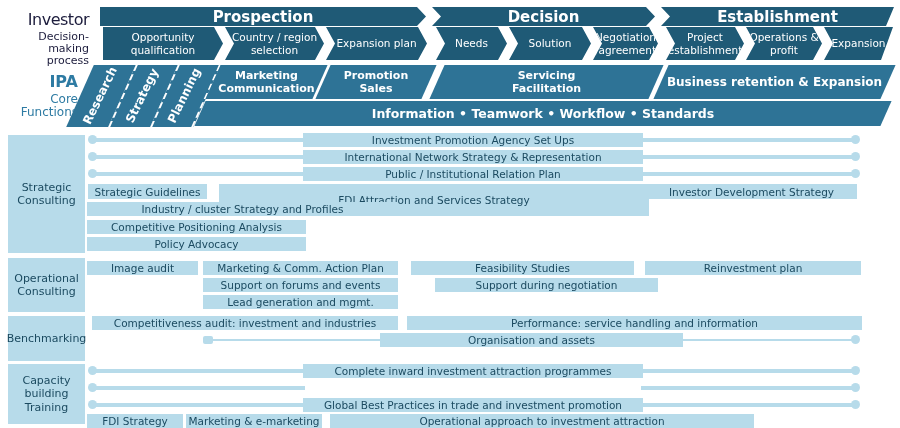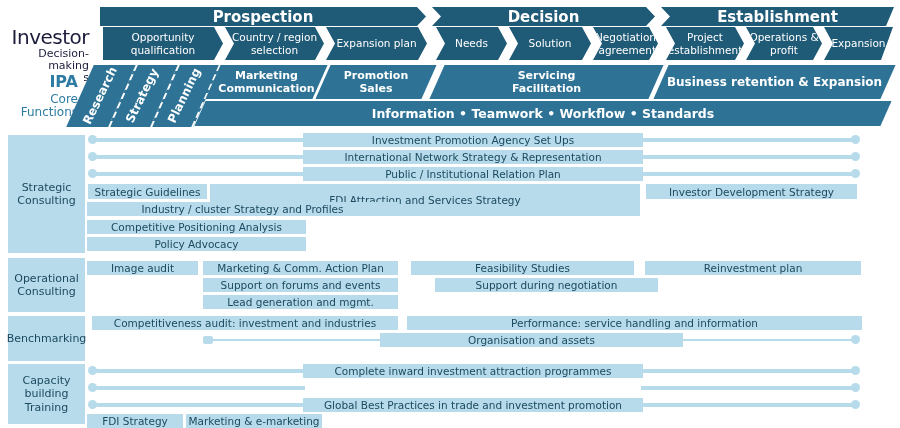--- a/index.html
+++ b/index.html
@@ -10,21 +10,21 @@
     --navy:#1C1C3C;
     --ipa-teal:#2E7BA3;
   }
   html,body{margin:0;padding:0;background:#fff;}
   #canvas{position:relative;width:900px;height:428px;background:#fff;overflow:hidden;
           font-family:"DejaVu Sans","Liberation Sans",sans-serif;}
 
   
   .investor-box{position:absolute;left:4px;top:9px;width:89px;height:56px;background:#fff;
     color:var(--navy);text-align:right;padding-right:4px;box-sizing:border-box;}
-  .inv-title{font-size:20px;line-height:22px;letter-spacing:-0.5px;margin-top:17px;}
+  .inv-title{font-size:16px;line-height:22px;letter-spacing:-0.5px;}
   .inv-sub{font-size:11px;line-height:12px;}
   .ipa-box{position:absolute;left:0;top:71px;width:84px;height:46px;background:#fff;
     color:var(--ipa-teal);text-align:right;padding-right:6px;box-sizing:border-box;}
   .ipa-title{font-size:16px;line-height:22px;font-weight:bold;}
   .ipa-sub{font-size:12px;line-height:13px;}
 
   
   .phase{position:absolute;top:7px;height:19px;background:var(--dark-teal);color:#fff;
     font-weight:bold;font-size:15px;display:flex;align-items:center;justify-content:center;}
   .phase-first{clip-path:polygon(0 0,calc(100% - 9px) 0,100% 50%,calc(100% - 9px) 100%,0 100%);}
@@ -180,21 +180,21 @@
   <span class="hl" style="left:641px;top:155px;width:214px;"></span>
   <span class="dot" style="left:851px;top:152px;"></span>
 
   <span class="dot" style="left:88px;top:169px;"></span>
   <span class="hl" style="left:95px;top:172px;width:210px;"></span>
   <div class="bb" style="left:303px;top:167px;width:340px;">Public / Institutional Relation Plan</div>
   <span class="hl" style="left:641px;top:172px;width:214px;"></span>
   <span class="dot" style="left:851px;top:169px;"></span>
 
   <div class="bb" style="left:88px;top:184px;width:119px;height:15px;">Strategic Guidelines</div>
-  <div class="bb" style="left:210px;top:184px;width:430px;height:32px;">FDI Attraction  and Services Strategy</div>
+  <div class="bb" style="left:219px;top:184px;width:430px;height:32px;">FDI Attraction  and Services Strategy</div>
   <div class="bb" style="left:646px;top:184px;width:211px;height:15px;">Investor Development Strategy</div>
 
   <div class="bb" style="left:87px;top:202px;width:311px;">Industry / cluster Strategy and Profiles</div>
   <div class="bb" style="left:87px;top:220px;width:219px;">Competitive Positioning Analysis</div>
   <div class="bb" style="left:87px;top:237px;width:219px;">Policy Advocacy</div>
 
   <div class="bb" style="left:87px;top:261px;width:111px;">Image audit</div>
   <div class="bb" style="left:203px;top:261px;width:195px;">Marketing &amp; Comm. Action Plan</div>
   <div class="bb" style="left:411px;top:261px;width:223px;">Feasibility Studies</div>
   <div class="bb" style="left:645px;top:261px;width:216px;">Reinvestment plan</div>
@@ -222,14 +222,15 @@
   <span class="dot" style="left:851px;top:383px;"></span>
 
   <span class="dot" style="left:88px;top:400px;"></span>
   <span class="hl" style="left:95px;top:403px;width:210px;"></span>
   <div class="bb" style="left:303px;top:398px;width:340px;">Global Best Practices in trade and investment promotion</div>
   <span class="hl" style="left:641px;top:403px;width:214px;"></span>
   <span class="dot" style="left:851px;top:400px;"></span>
 
   <div class="bb" style="left:87px;top:414px;width:96px;">FDI Strategy</div>
   <div class="bb" style="left:186px;top:414px;width:136px;">Marketing &amp; e-marketing</div>
+  <div class="bb" style="left:330px;top:414px;width:424px;">Operational approach to investment attraction</div>
 
 </div>
 
 </body></html>

